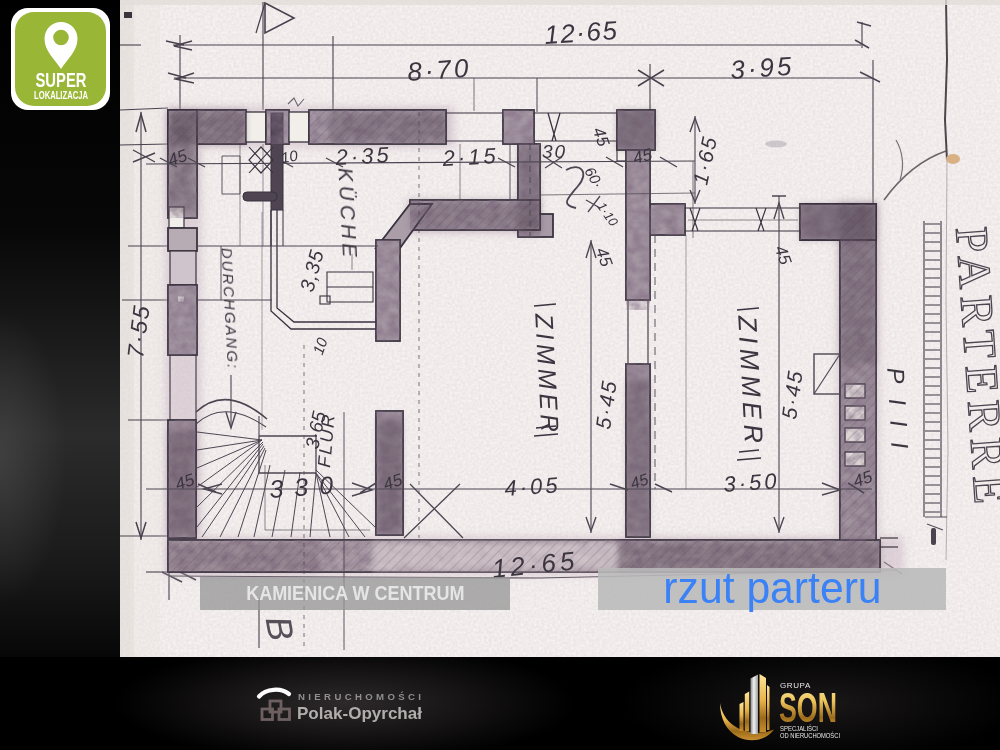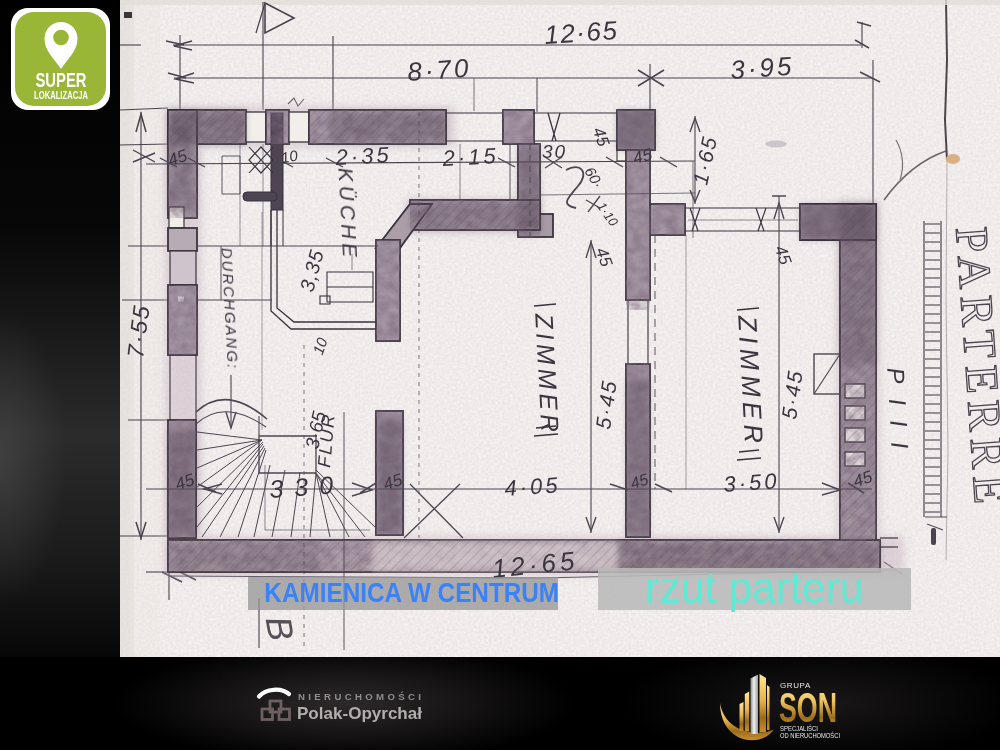--- a/index.html
+++ b/index.html
@@ -5,25 +5,25 @@
   html,body{margin:0;padding:0;}
   body{width:1000px;height:750px;overflow:hidden;background:#000;position:relative;
        font-family:"Liberation Sans", sans-serif;}
   #paper{position:absolute;left:120px;top:0;width:880px;height:657px;
          background:#f8f5f1;}
   #leftband{position:absolute;left:0;top:0;width:120px;height:750px;
     background:radial-gradient(ellipse 95px 210px at 0% 61%, rgba(82,82,82,0.55), rgba(0,0,0,0) 70%),linear-gradient(180deg,#000 0%,#070707 30%,#2b2b2b 58%,#1a1a1a 75%,#000 92%);}
   #bottomband{position:absolute;left:0;top:657px;width:1000px;height:93px;background:#000;}
   #plansvg{position:absolute;left:0;top:0;}
   .wm1{position:absolute;left:200px;top:577px;width:310px;height:33px;
-       background:rgba(150,150,150,0.76);color:#3b82f6;font-size:27px;font-weight:bold;
-       line-height:32px;text-align:center;white-space:nowrap;margin-left:48px;}
+       background:rgba(150,150,150,0.76);color:#e5e5e5;font-size:20px;font-weight:bold;
+       line-height:32px;text-align:center;white-space:nowrap;}
   .wm1 span{display:inline-block;transform:scaleX(0.9);transform-origin:center;}
-  .wm2{position:absolute;left:598px;top:568px;width:313px;height:42px;
-       background:rgba(186,186,186,0.88);color:#5eead4;font-size:44px;font-weight:normal;
+  .wm2{position:absolute;left:598px;top:568px;width:348px;height:42px;
+       background:rgba(186,186,186,0.88);color:#3b82f6;font-size:44px;font-weight:normal;
        line-height:40px;text-align:center;white-space:nowrap;}
   .wm2 span{display:inline-block;transform:scaleX(0.97);transform-origin:center;}
   #badge{position:absolute;left:11px;top:8px;width:99px;height:102px;background:#fff;border-radius:17px;}
   #badgein{position:absolute;left:4px;top:4px;width:91px;height:94px;background:#9ab637;border-radius:19px;}
 </style>
 </head>
 <body>
 <div id="paper"></div>
 <div id="leftband"></div>
 <div id="bottomband"></div>

